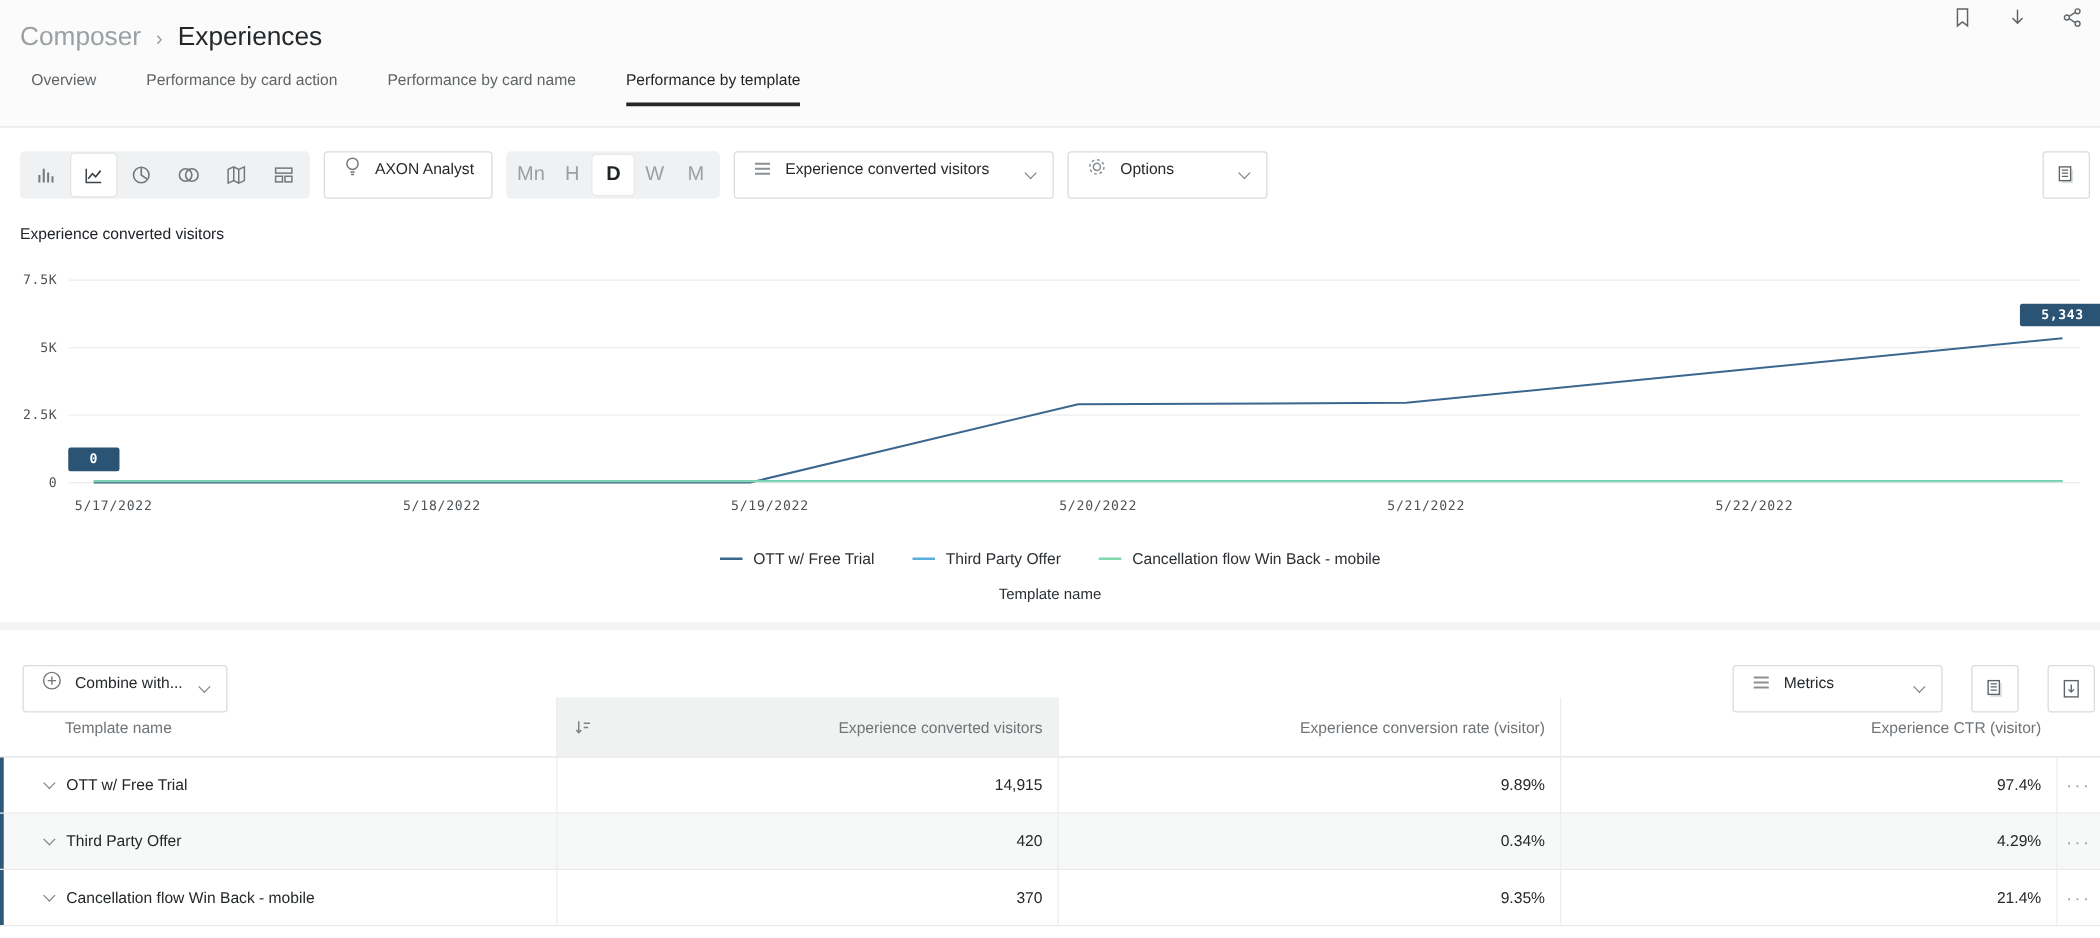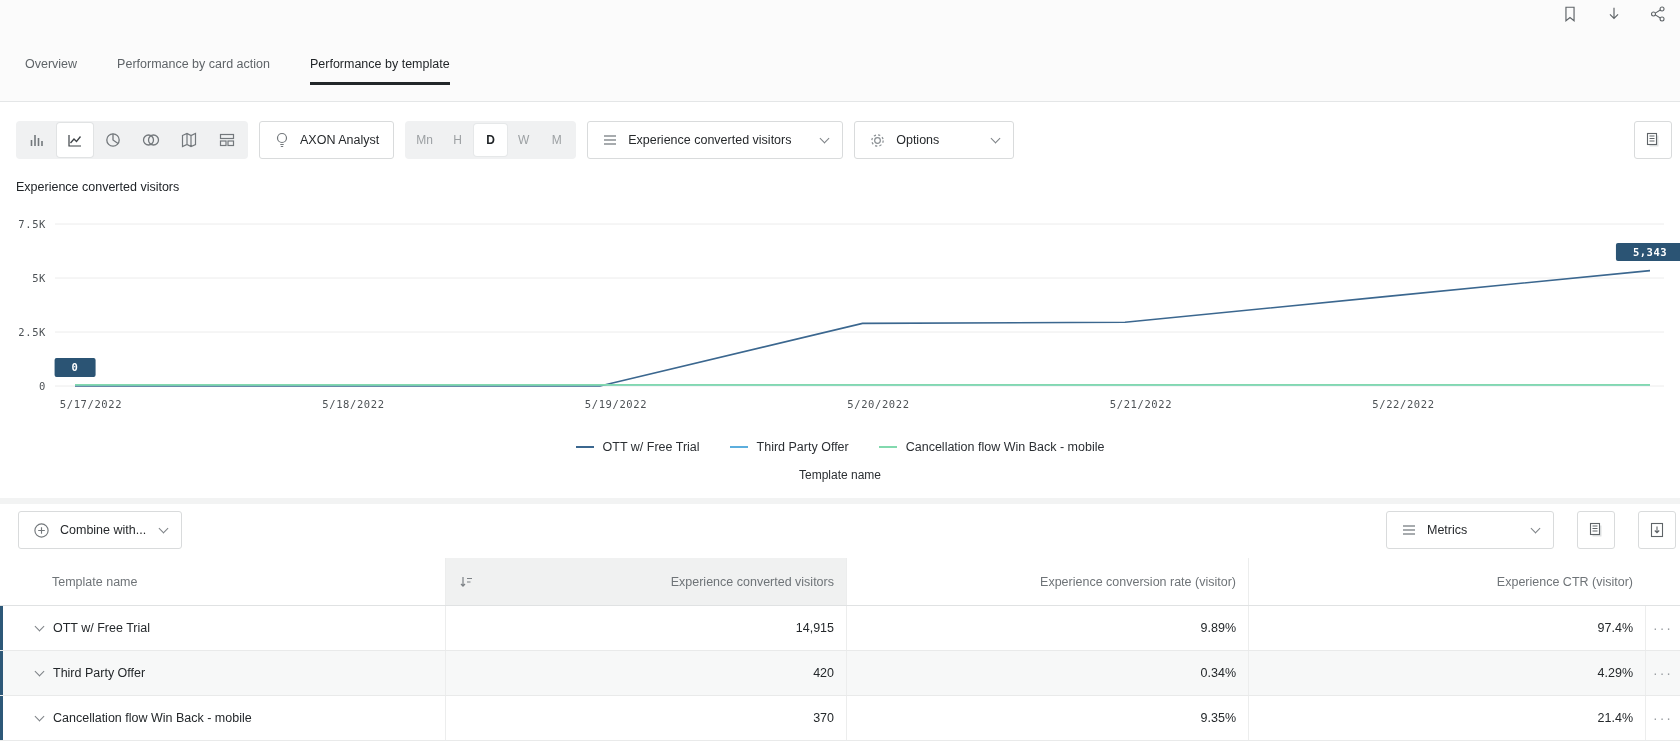--- a/index.html
+++ b/index.html
@@ -20,25 +20,25 @@
   .tabs { position:absolute; left:25px; bottom:17px; display:flex; }
   .tab { font-size:12.5px; color:#5f6468; margin-right:40px; padding:12px 0 13px; cursor:pointer; position:relative; }
   .tab.active { color:#1f2326; font-weight:400; }
   .tab.active:after { content:""; position:absolute; left:0; right:0; bottom:-1px; height:3px; background:#23272a; }
 
   
   .toolbar { position:absolute; top:121px; left:16px; right:8px; height:38px; display:flex; align-items:center; }
   .icon-group { display:flex; align-items:center; background:#f0f1f2; border-radius:4px; height:38px; padding:0 2px; }
   .ct-icon { width:36px; height:34px; display:flex; align-items:center; justify-content:center; cursor:pointer; border-radius:3px; margin:0 1px; }
   .ct-icon.selected { background:#fff; box-shadow:0 0 0 1px #e1e3e4; }
-  .btn { display:flex; align-items:center; gap:10px; height:38px; background:#fff; border:1px solid #d9dbdc;
-         border-radius:3px; padding:0 14px; font-size:12.5px; color:#26292c; cursor:pointer; white-space:nowrap; }
+  .btn { display:flex; align-items:flex-end; gap:10px; height:38px; background:#fff; border:1px solid #d9dbdc;
+         border-radius:3px; padding:16px 14px; font-size:12.5px; color:#26292c; cursor:pointer; white-space:nowrap; }
   .ml11 { margin-left:11px; }
   .gran-group { display:flex; align-items:center; background:#f0f1f2; border-radius:4px; height:38px; padding:0 3px; margin-left:11px; }
-  .gran { min-width:33px; height:32px; display:flex; align-items:center; justify-content:center; font-size:12px;
+  .gran { min-width:33px; height:32px; display:flex; align-items:center; justify-content:center; font-size:16px;
           color:#9ca0a3; border-radius:3px; cursor:pointer; padding:0 2px; }
   .gran.selected { background:#fff; color:#1f2326; font-weight:700; box-shadow:0 0 0 1px #e6e8e9; }
   .chev { width:7px; height:7px; border-right:1.5px solid #7d8286; border-bottom:1.5px solid #7d8286;
           transform:rotate(45deg); margin-top:-4px; display:inline-block; }
   .toolbar-spacer { flex:1; }
   .sq-btn { width:38px; height:38px; background:#fff; border:1px solid #d9dbdc; border-radius:3px;
             display:flex; align-items:center; justify-content:center; cursor:pointer; }
 
   
   .chart-title { position:absolute; top:180px; left:16px; font-size:12.5px; color:#202428; }
@@ -49,21 +49,21 @@
                padding:4px 17px; border-radius:2px; letter-spacing:0.5px; line-height:1; }
   .legend { position:absolute; top:440px; left:0; width:1680px; display:flex; justify-content:center; gap:30px; }
   .legend-item { display:flex; align-items:center; gap:9px; font-size:12.5px; color:#2b2f33; cursor:pointer; }
   .legend-dash { width:18px; height:2px; display:inline-block; }
   .axis-title { position:absolute; top:468px; left:0; width:1680px; text-align:center; font-size:12px; color:#2b2f33; }
 
   
   .section-divider { position:absolute; top:498px; left:0; width:1680px; height:6px; background:#f2f3f3; }
 
   
-  .table-toolbar { position:absolute; top:511px; left:18px; right:4px; height:38px; display:flex; align-items:center;gap:12px; }
+  .table-toolbar { position:absolute; top:532px; left:18px; right:4px; height:38px; display:flex; align-items:center;gap:12px; }
   .tt-spacer { flex:1; }
 
   
   .data-table { position:absolute; top:558px; left:0; width:1680px; }
   .t-row { display:grid; grid-template-columns:445px 401px 402px 397px 35px; align-items:stretch; }
   .t-head { height:48px; border-bottom:1px solid #e0e2e3; }
   .t-head .cell { color:#6f7478; }
   .cell { display:flex; align-items:center; font-size:12.5px; padding:0 12px; border-left:1px solid #eceded; min-width:0; }
   .cell:first-child { border-left:none; padding-left:52px; }
   .cell.num { justify-content:flex-end; text-align:right; }
@@ -75,20 +75,25 @@
   .menu-cell { justify-content:center; color:#9b9fa3; font-size:14px; letter-spacing:2px; padding:0 4px;
                border-left:1px solid #eceded; cursor:pointer; align-items:center; display:flex; }
   svg.ic { display:block; }
 </style>
 </head>
 <body>
 
 <div id="app">
 
   <div class="app-header">
+    <div class="breadcrumb">
+      <span class="crumb-parent">Composer</span>
+      <span class="crumb-sep">›</span>
+      <span class="crumb-current">Experiences</span>
+    </div>
     <div class="header-actions">
       <span class="icon-btn-plain">
         <svg class="ic" width="18" height="18" viewBox="0 0 20 20">
             <path d="M5.5 2.5h9v15l-4.5-3.6-4.5 3.6z" fill="none" stroke="#5f6468" stroke-width="1.3"></path>
           </svg>
       </span>
       <span class="icon-btn-plain">
         <svg class="ic" width="18" height="18" viewBox="0 0 20 20">
             <path d="M10 3v11M5.5 10.5L10 15l4.5-4.5" fill="none" stroke="#5f6468" stroke-width="1.3"></path>
           </svg>
@@ -98,20 +103,21 @@
             <circle cx="14.5" cy="4.5" r="2.2" fill="none" stroke="#5f6468" stroke-width="1.2"></circle>
             <circle cx="5" cy="10" r="2.2" fill="none" stroke="#5f6468" stroke-width="1.2"></circle>
             <circle cx="14.5" cy="15.5" r="2.2" fill="none" stroke="#5f6468" stroke-width="1.2"></circle>
             <path d="M7 9l5.5-3.5M7 11l5.5 3.5" stroke="#5f6468" stroke-width="1.2"></path>
           </svg>
       </span>
     </div>
     <div class="tabs">
       <div class="tab">Overview</div>
       <div class="tab">Performance by card action</div>
+      <div class="tab">Performance by card name</div>
       <div class="tab active">Performance by template</div>
     </div>
   </div>
 
   <div class="toolbar">
     <div class="icon-group">
       <span class="ct-icon">
         <svg class="ic" width="18" height="18" viewBox="0 0 18 18">
             <path d="M3.5 15V9M7 15V4M10.5 15V7M14 15v-5" stroke="#73787c" stroke-width="1.6"></path>
           </svg>

